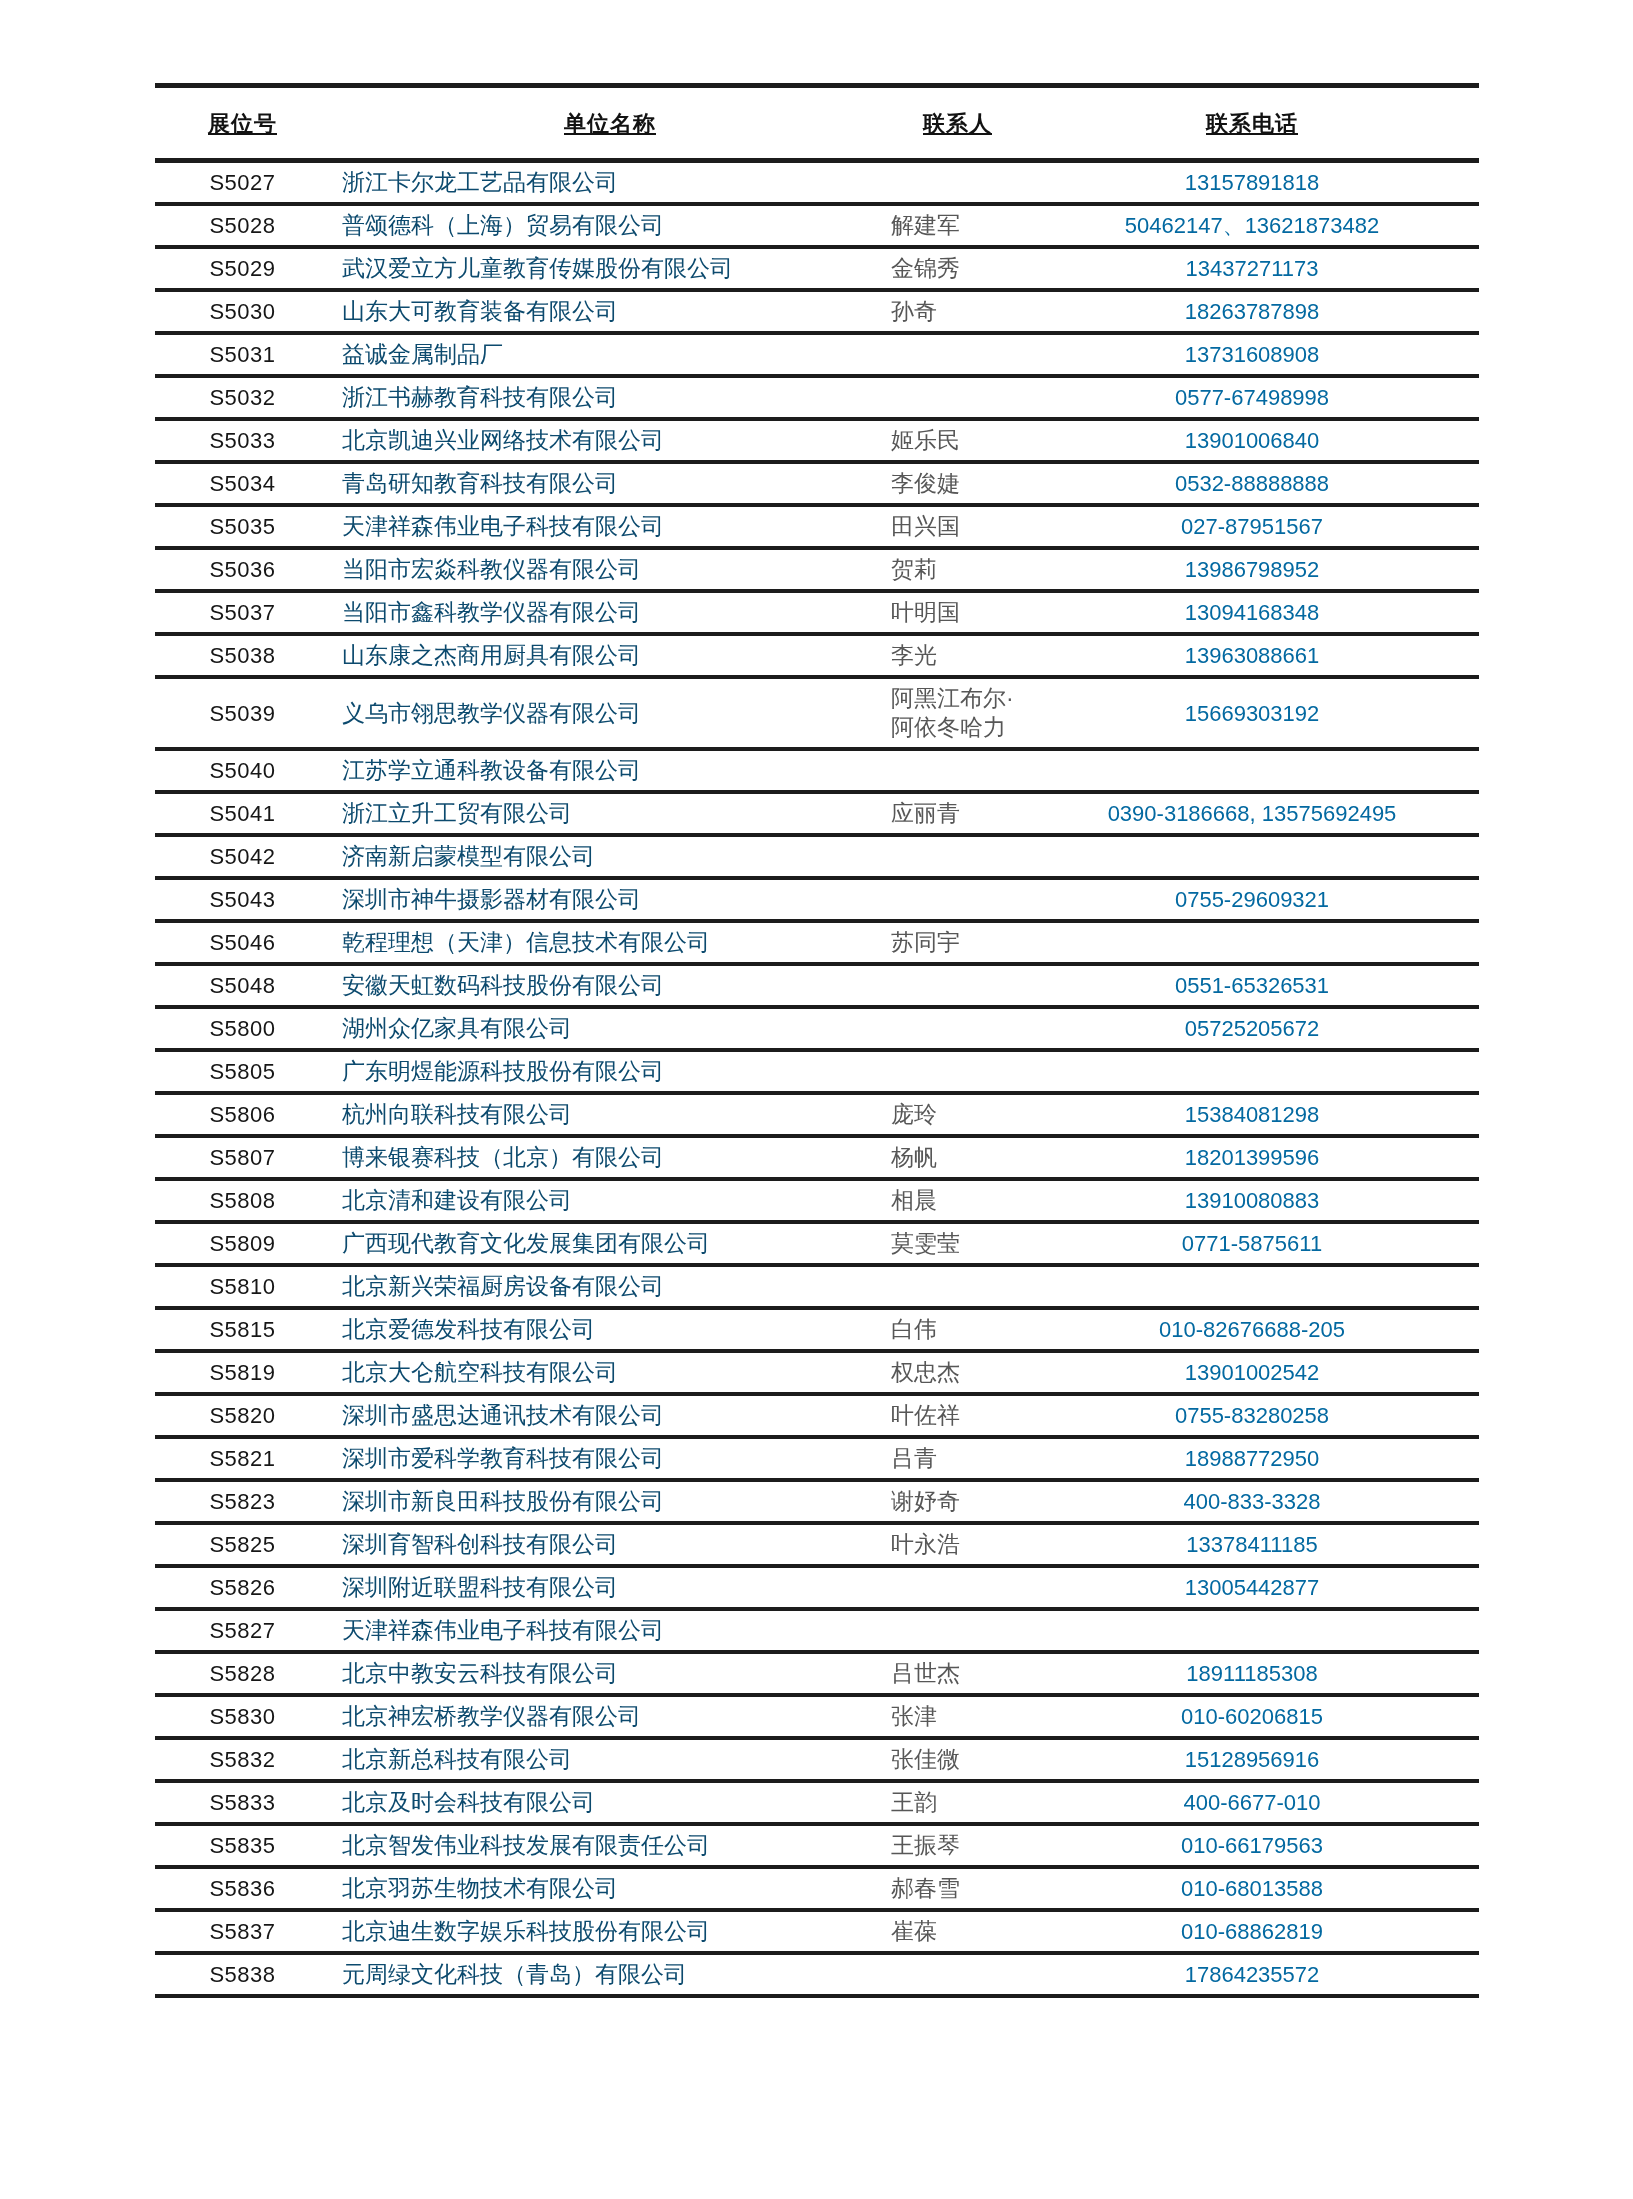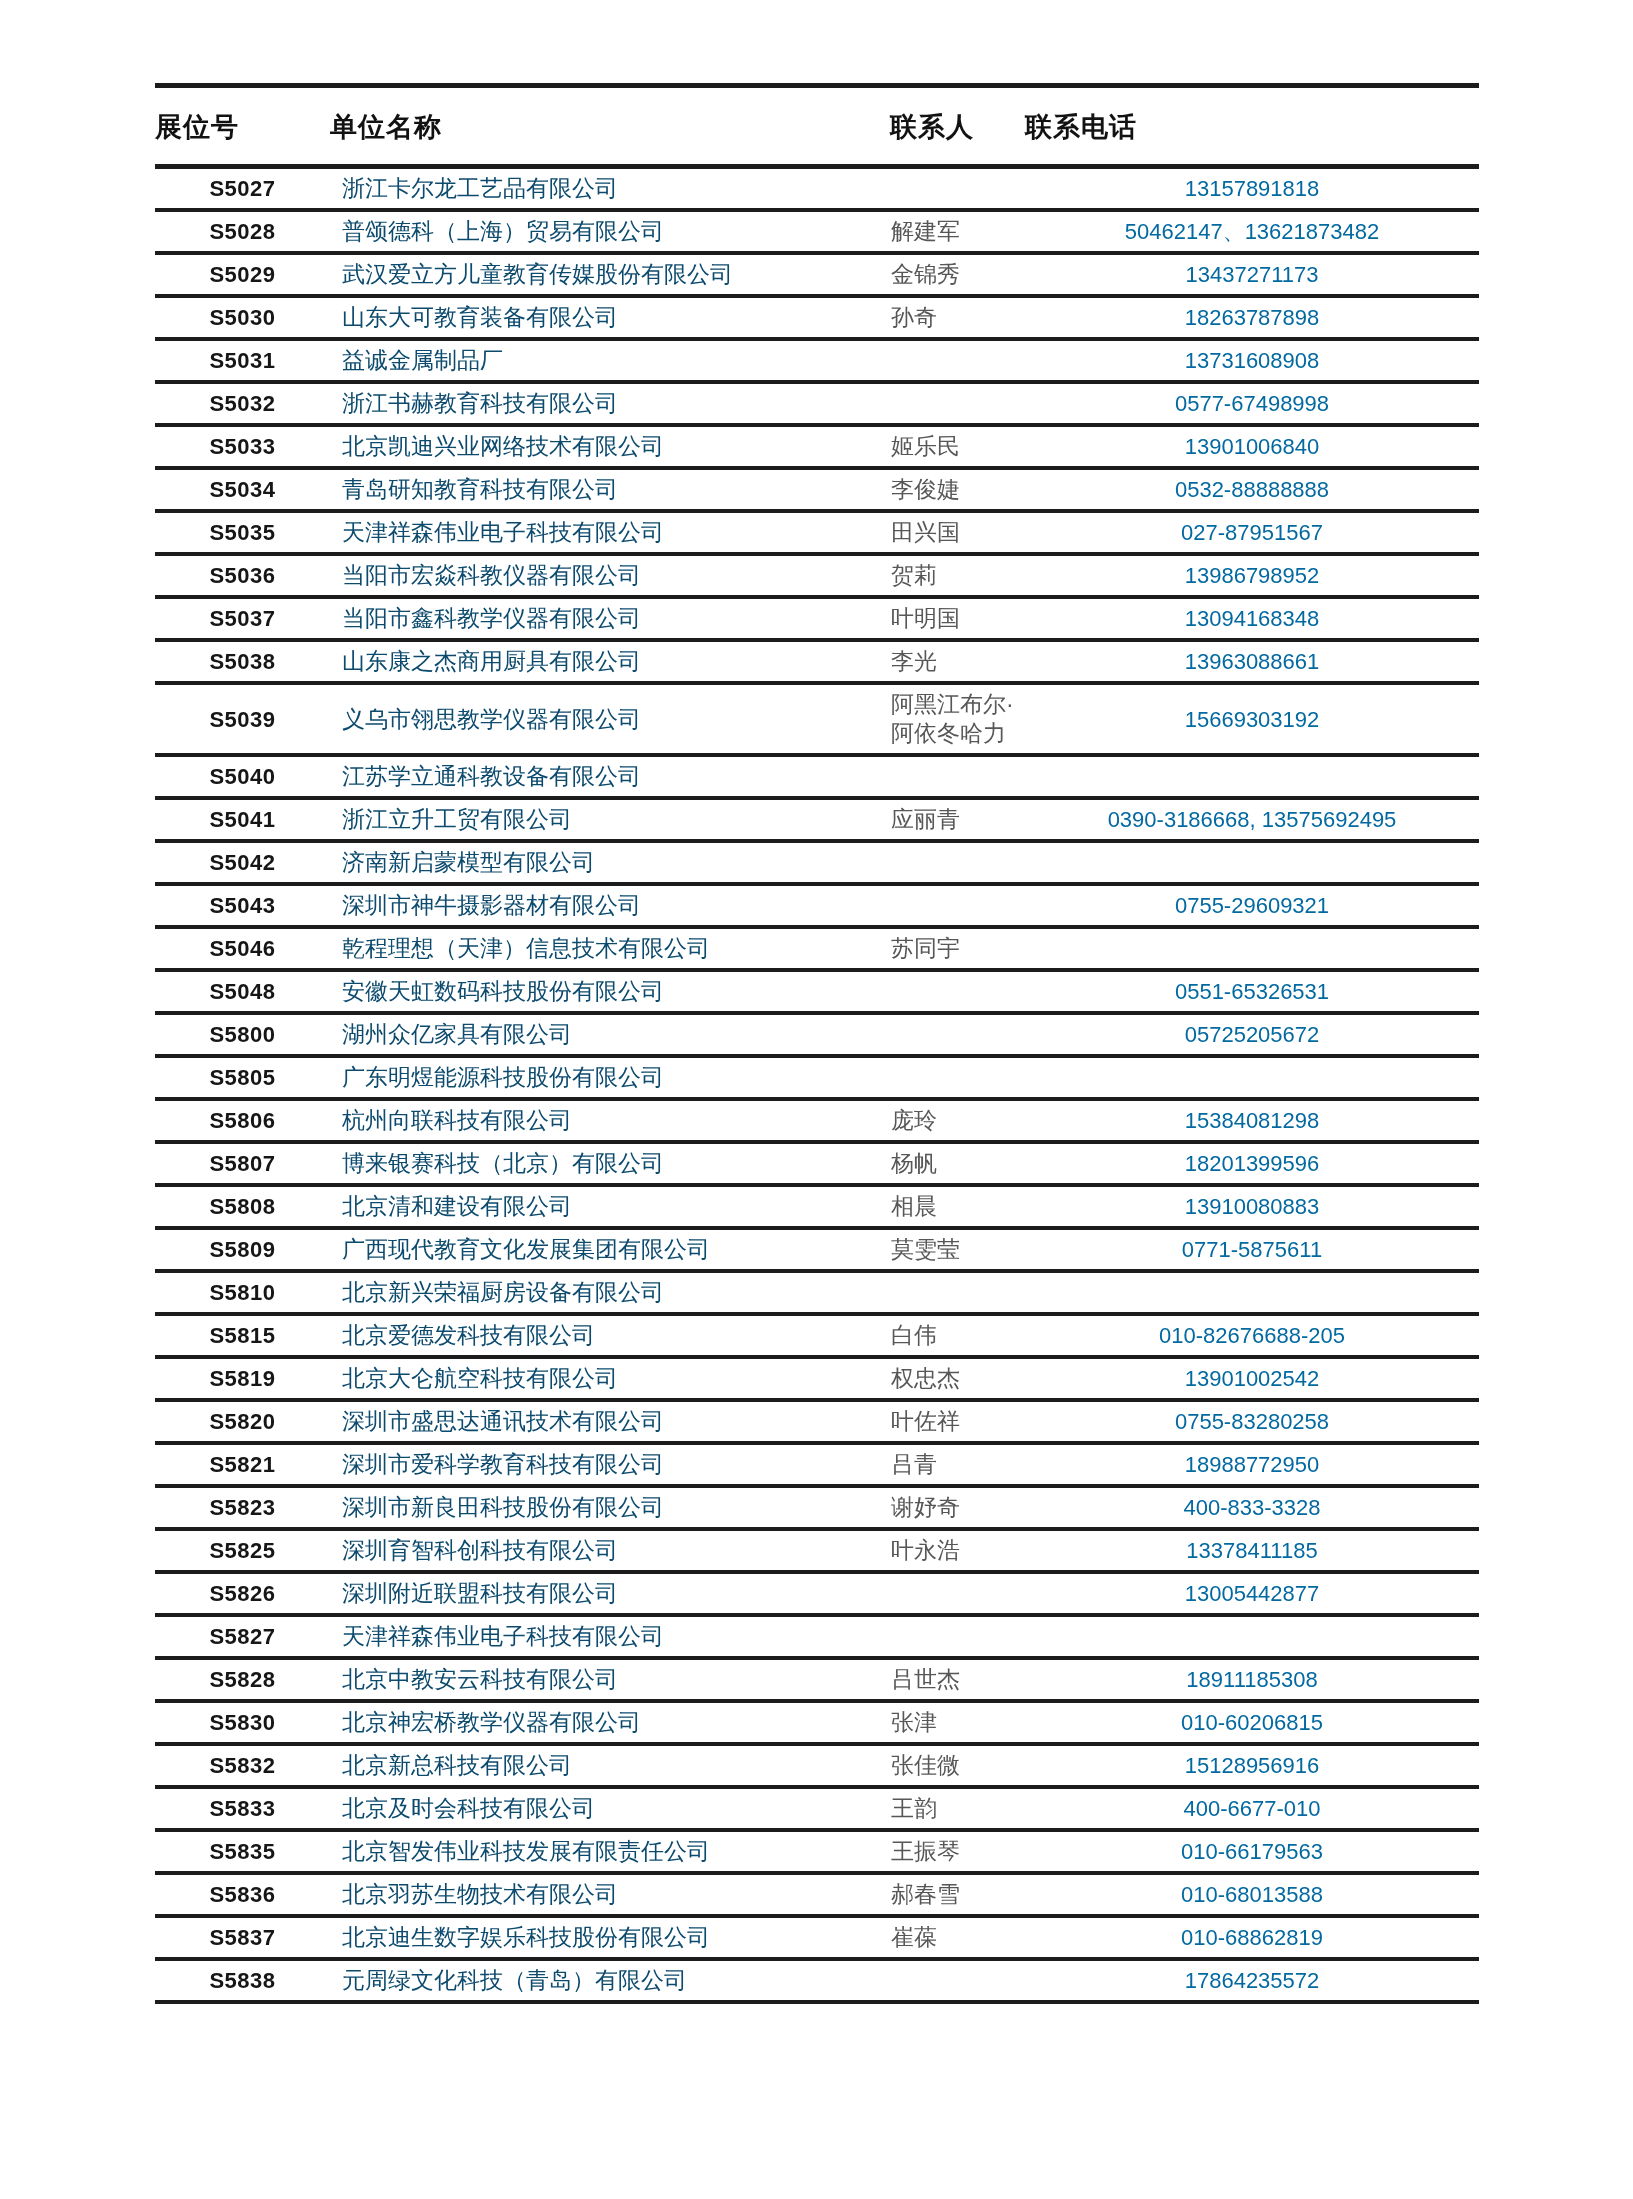--- a/index.html
+++ b/index.html
@@ -25,37 +25,38 @@
     table-layout: fixed;
     border-top: 5px solid #1c1c1c;
   }
   table.exhibitors thead tr {
     border-bottom: 5px solid #1c1c1c;
   }
   table.exhibitors tbody tr {
     border-bottom: 4px solid #1c1c1c;
   }
   th {
-    font-size: 27px;
+    font-size: 22px;
     font-weight: bold;
     color: #121212;
-    text-align: left;
+    text-align: center;
     padding: 21px 0 19px 0;
     letter-spacing: 1px;
+    text-decoration: underline;
   }
   td {
     vertical-align: middle;
     padding-top: 5px;
     padding-bottom: 5px;
     line-height: 29px;
     word-break: break-all;
   }
   td.booth {
     font-size: 22px;
-    font-weight: bold;
+    font-weight: normal;
     color: #161616;
     text-align: center;
     letter-spacing: 0.5px;
   }
   td.company {
     font-size: 23px;
     color: #0c4a6e;
     text-align: left;
     padding-left: 12px;
     padding-right: 6px;

